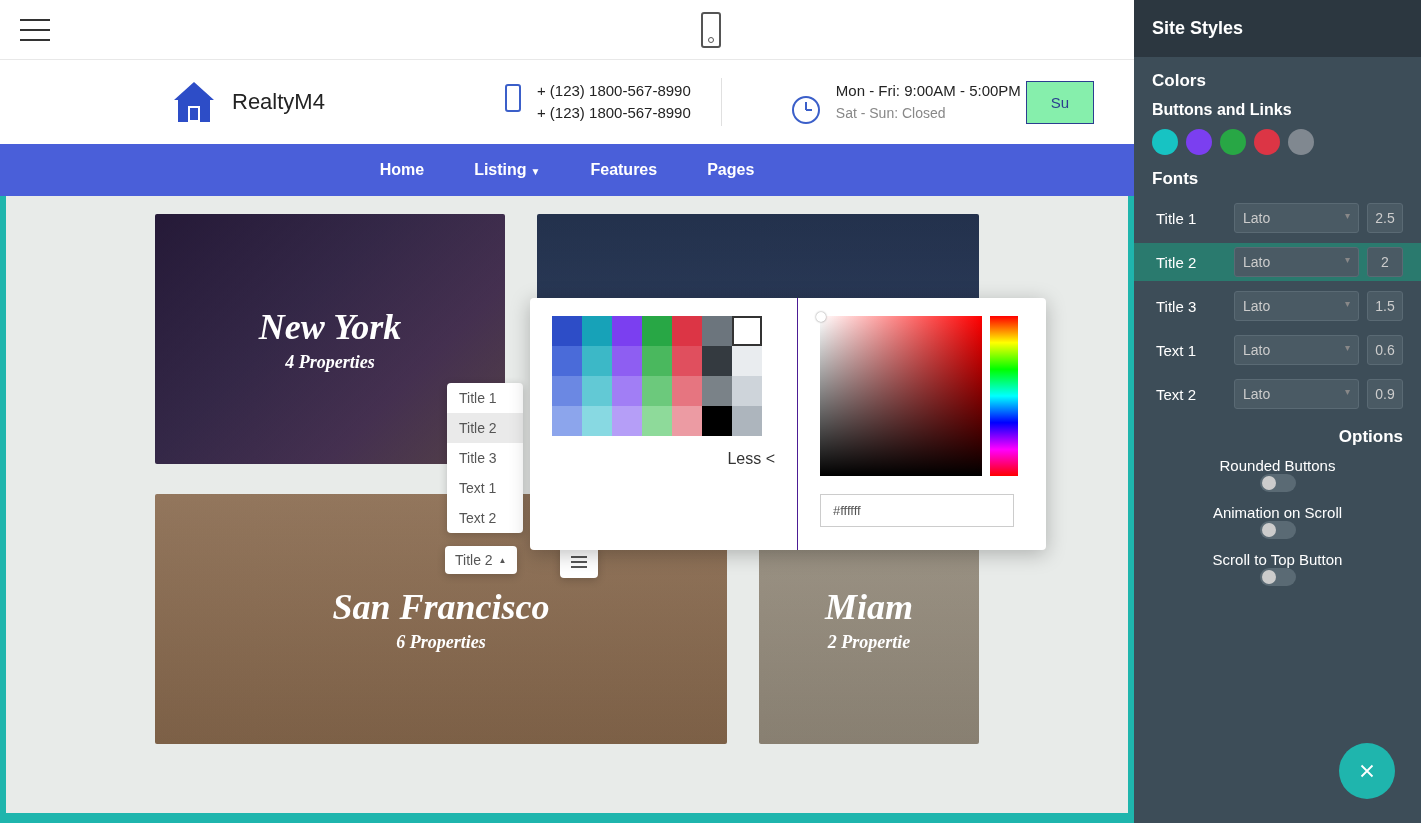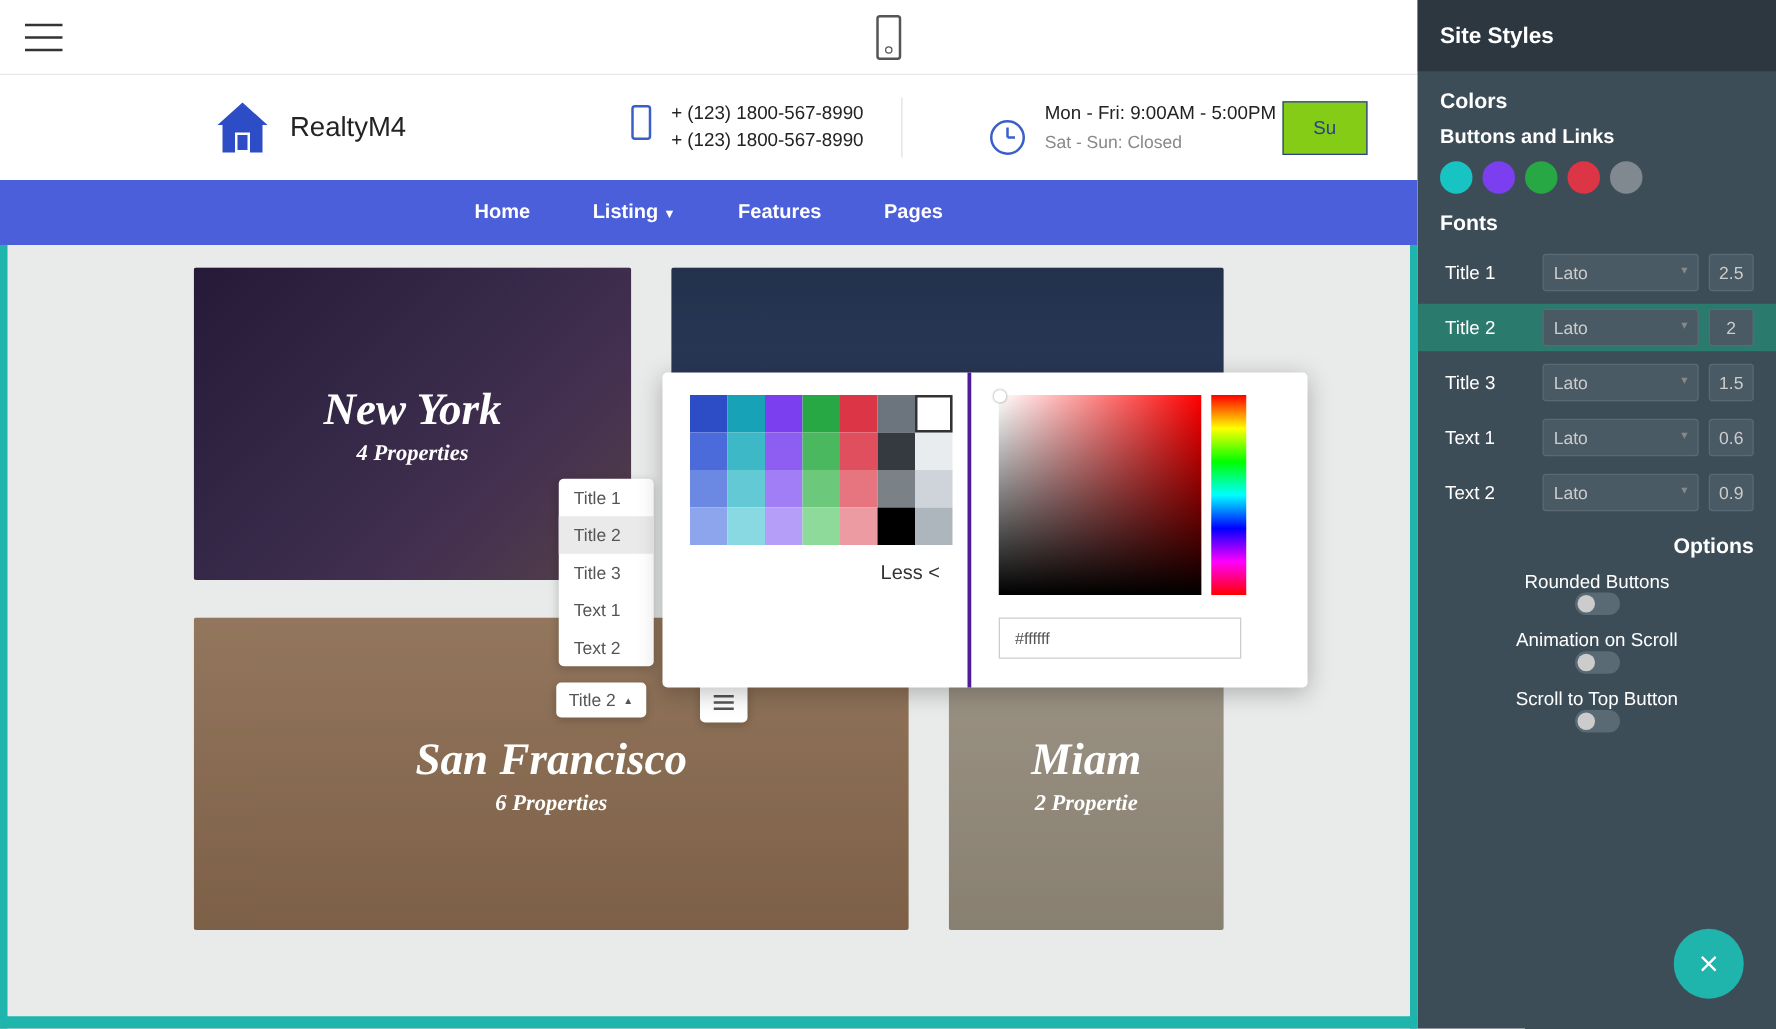--- a/index.html
+++ b/index.html
@@ -24,21 +24,21 @@
 .header-divider { width: 1px; height: 48px; background: #e0e0e0; margin: 0 30px; }
 .phone-block { display: flex; align-items: flex-start; gap: 16px; margin-left: 180px; }
 .phone-icon { width: 16px; height: 28px; border: 2px solid #3b5fc9; border-radius: 3px; margin-top: 4px; }
 .phones { font-size: 15px; color: #232323; line-height: 1.5; }
 .clock-block { display: flex; align-items: flex-end; gap: 16px; margin-left: 40px; }
 .clock-icon { width: 28px; height: 28px; border: 2px solid #3b5fc9; border-radius: 50%; position: relative; margin-top: 4px; }
 .clock-icon::before { content: ''; position: absolute; top: 50%; left: 50%; width: 2px; height: 8px; background: #3b5fc9; transform-origin: bottom; transform: translate(-50%, -100%); }
 .clock-icon::after { content: ''; position: absolute; top: 50%; left: 50%; width: 6px; height: 2px; background: #3b5fc9; transform: translateY(-50%); }
 .hours { font-size: 15px; color: #232323; line-height: 1.5; }
 .hours .sat { color: #888; font-size: 14px; }
-.subscribe-btn { margin-left: auto; padding: 12px 24px; border: 1px solid #2b3e8f; color: #2b3e8f; background: #84cc16; font-size: 15px; }
+.subscribe-btn { margin-left: auto; padding: 12px 24px; border: 1px solid #2b3e8f; color: #2b3e8f; background: #86efac; font-size: 15px; }
 
 
 .site-nav { background: #4a5fd9; height: 52px; display: flex; align-items: center; justify-content: center; gap: 50px; }
 .nav-item { color: #fff; font-size: 16px; font-weight: 600; cursor: pointer; }
 .nav-item .caret { font-size: 10px; margin-left: 4px; }
 
 
 .cards-wrap { background: #e8ebe9; padding: 18px 155px 60px; position: relative; min-height: 700px; }
 .cards-wrap::before { content: ''; position: absolute; left: 0; top: 0; bottom: 0; width: 6px; background: #1fb5ad; }
 .cards-wrap::after { content: ''; position: absolute; right: 0; top: 0; bottom: 0; width: 6px; background: #1fb5ad; }
@@ -60,21 +60,21 @@
 .title-chip { position: absolute; top: 546px; left: 445px; background: #fff; border-radius: 4px; box-shadow: 0 2px 8px rgba(0,0,0,0.2); padding: 6px 10px; font-size: 14px; color: #555; z-index: 50; display: flex; align-items: center; gap: 6px; }
 .title-chip .up { font-size: 8px; }
 .align-btn { position: absolute; top: 546px; left: 560px; width: 38px; height: 32px; background: #fff; border-radius: 4px; box-shadow: 0 2px 8px rgba(0,0,0,0.2); display: flex; align-items: center; justify-content: center; z-index: 50; }
 .align-btn span { width: 16px; height: 2px; background: #555; position: relative; }
 .align-btn span::before, .align-btn span::after { content: ''; position: absolute; height: 2px; background: #555; left: 2px; right: 2px; }
 .align-btn span::before { top: -5px; left: 0; right: 0; width: 16px; }
 .align-btn span::after { top: 5px; left: 0; right: 0; width: 16px; }
 
 
 .color-picker { position: absolute; top: 298px; left: 530px; width: 516px; height: 252px; background: #fff; border-radius: 4px; box-shadow: 0 4px 20px rgba(0,0,0,0.25); z-index: 60; display: flex; }
-.picker-left { width: 247px; padding: 18px 22px; border-right: 3px solid #4c1d95; }
+.picker-left { width: 268px; padding: 18px 22px; border-right: 1px solid #4c1d95; }
 .swatch-grid { display: grid; grid-template-columns: repeat(7, 30px); gap: 0; }
 .swatch { width: 30px; height: 30px; cursor: pointer; }
 .swatch.selected { outline: 2px solid #333; outline-offset: -2px; position: relative; z-index: 1; }
 .less-link { text-align: right; margin-top: 14px; font-size: 16px; color: #333; cursor: pointer; }
 .picker-right { flex: 1; padding: 18px 22px; }
 .gradient-area { position: relative; width: 202px; height: 160px; display: flex; gap: 8px; }
 .sat-val { width: 162px; height: 160px; background: linear-gradient(to bottom, transparent, #000), linear-gradient(to right, #fff, #f00); position: relative; }
 .sv-handle { position: absolute; top: -4px; left: -4px; width: 10px; height: 10px; border-radius: 50%; border: 2px solid #fff; background: #fff; box-shadow: 0 0 2px rgba(0,0,0,0.5); }
 .hue-strip { width: 28px; height: 160px; background: linear-gradient(to bottom, #f00, #ff0, #0f0, #0ff, #00f, #f0f, #f00); }
 .hex-input { width: 194px; margin-top: 18px; padding: 8px 12px; border: 1px solid #ccc; font-size: 13px; color: #555; }

